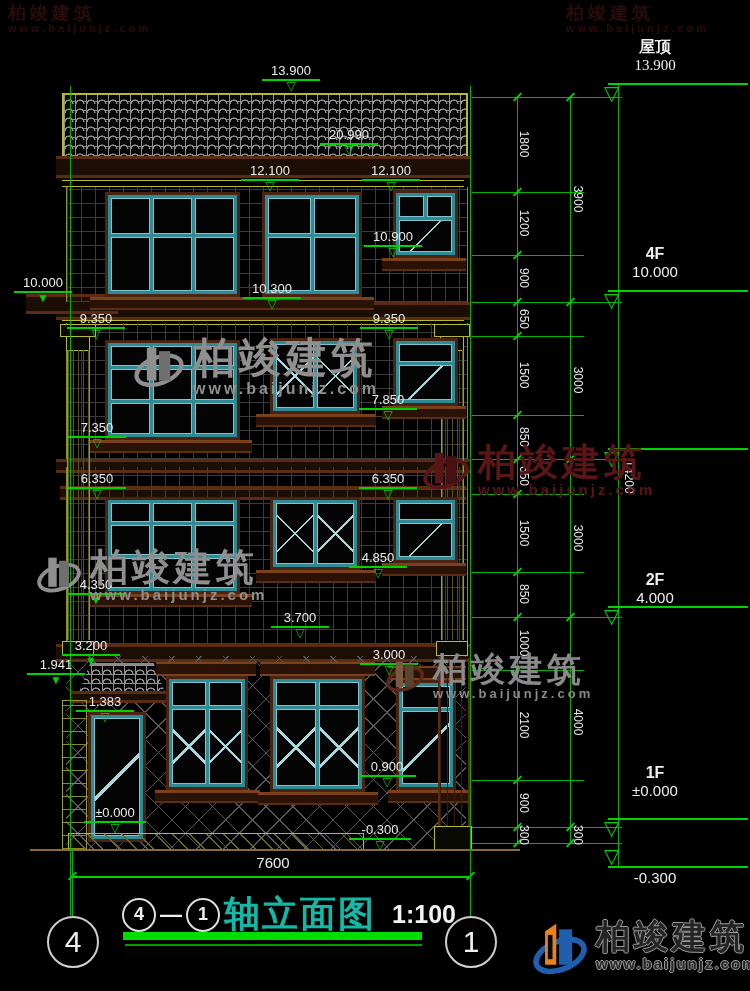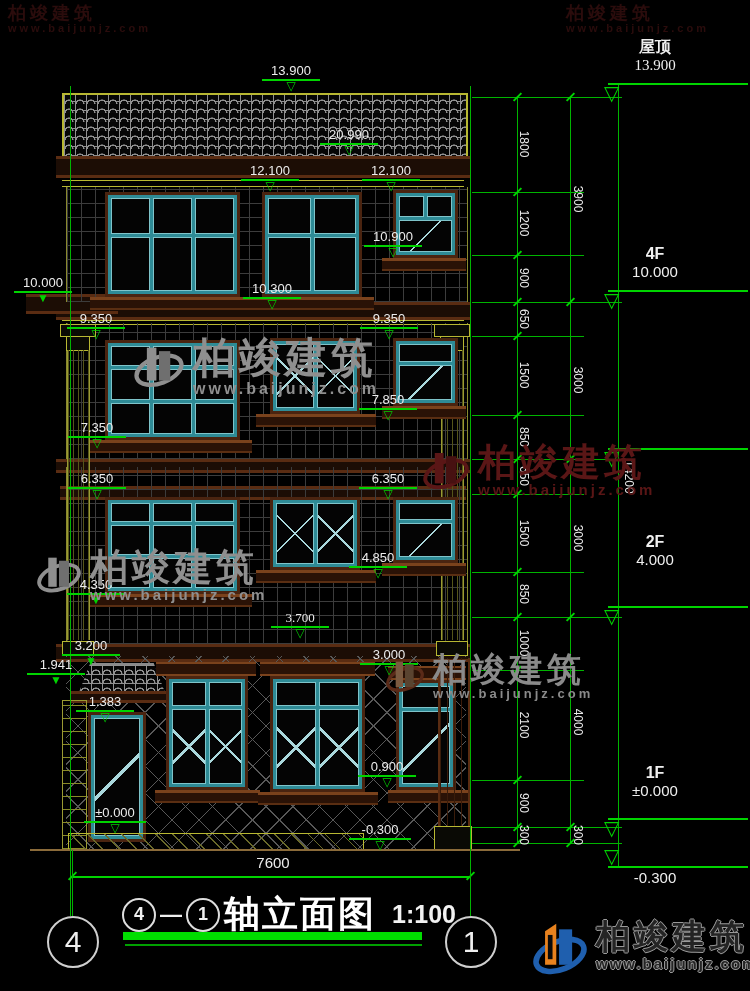--- a/index.html
+++ b/index.html
@@ -59,21 +59,21 @@
   .wm-gray{color:#8f8f8f;}
   .wm-red{color:#5a1616;}
   .wm-dark{color:#8a8a8a;}
   .wm-faint{color:#2b0c0c;}
   .outline-txt{color:#242424;font-weight:bold;
     text-shadow:-1px 0 #9a9a9a,1px 0 #9a9a9a,0 -1px #9a9a9a,0 1px #9a9a9a;}
   .bubble{position:absolute;border:2px solid #cfcfcf;border-radius:50%;color:#efefef;
     display:flex;align-items:center;justify-content:center;background:#000;}
   .circnum{display:inline-flex;width:30px;height:30px;border:2px solid #dedede;border-radius:50%;
     align-items:center;justify-content:center;font-size:18px;font-weight:bold;color:#efefef;}
-  .titlebig{font-size:36px;font-weight:bold;color:#ffffff;letter-spacing:2px;}
+  .titlebig{font-size:36px;font-weight:bold;color:#14b8a6;letter-spacing:2px;}
   .titlescale{font-size:25px;font-weight:bold;color:#f2f2f2;}
 </style>
 </head>
 <body>
 
 <div class="canvas">
 
   <div class="tiles" style="left:62px;top:93px;width:402px;height:61px;"></div>
 
   <div class="cornice" style="left:56px;top:156px;width:414px;height:16px;"></div>
@@ -304,21 +304,21 @@
   <div class="fm-lab" style="left:600px;top:245px;">
     <div class="n">4F</div>
       <div class="v">10.000</div>
   </div>
   <div class="fm-line" style="left:608px;top:290px;width:140px;"></div>
   <div class="fm-tri" style="left:604px;top:291px;">▽</div>
 
   <div class="fm-line" style="left:608px;top:448px;width:140px;"></div>
   <div class="fm-tri" style="left:604px;top:449px;">▽</div>
 
-  <div class="fm-lab" style="left:600px;top:533px;">
+  <div class="fm-lab" style="left:600px;top:571px;">
     <div class="n">2F</div>
       <div class="v">4.000</div>
   </div>
   <div class="fm-line" style="left:608px;top:606px;width:140px;"></div>
   <div class="fm-tri" style="left:604px;top:607px;">▽</div>
 
   <div class="fm-lab" style="left:600px;top:764px;">
     <div class="n">1F</div>
       <div class="v">±0.000</div>
   </div>
@@ -399,21 +399,21 @@
   <div class="elev" style="left:349px;top:551px;">
     <div class="t">4.850</div>
       <div class="l"></div>
       <div class="tri">▽</div>
     </div>
   <div class="elev" style="left:67px;top:578px;">
     <div class="t">4.350</div>
       <div class="l"></div>
       <div class="tri">▼</div>
     </div>
-  <div class="elev" style="left:271px;top:611px;font-family:Liberation Serif, serif;">
+  <div class="elev" style="left:271px;top:611px;">
     <div class="t">3.700</div>
       <div class="l"></div>
       <div class="tri">▽</div>
     </div>
   <div class="elev" style="left:62px;top:639px;">
     <div class="t">3.200</div>
       <div class="l"></div>
       <div class="tri">▼</div>
     </div>
   <div class="elev" style="left:360px;top:648px;">

